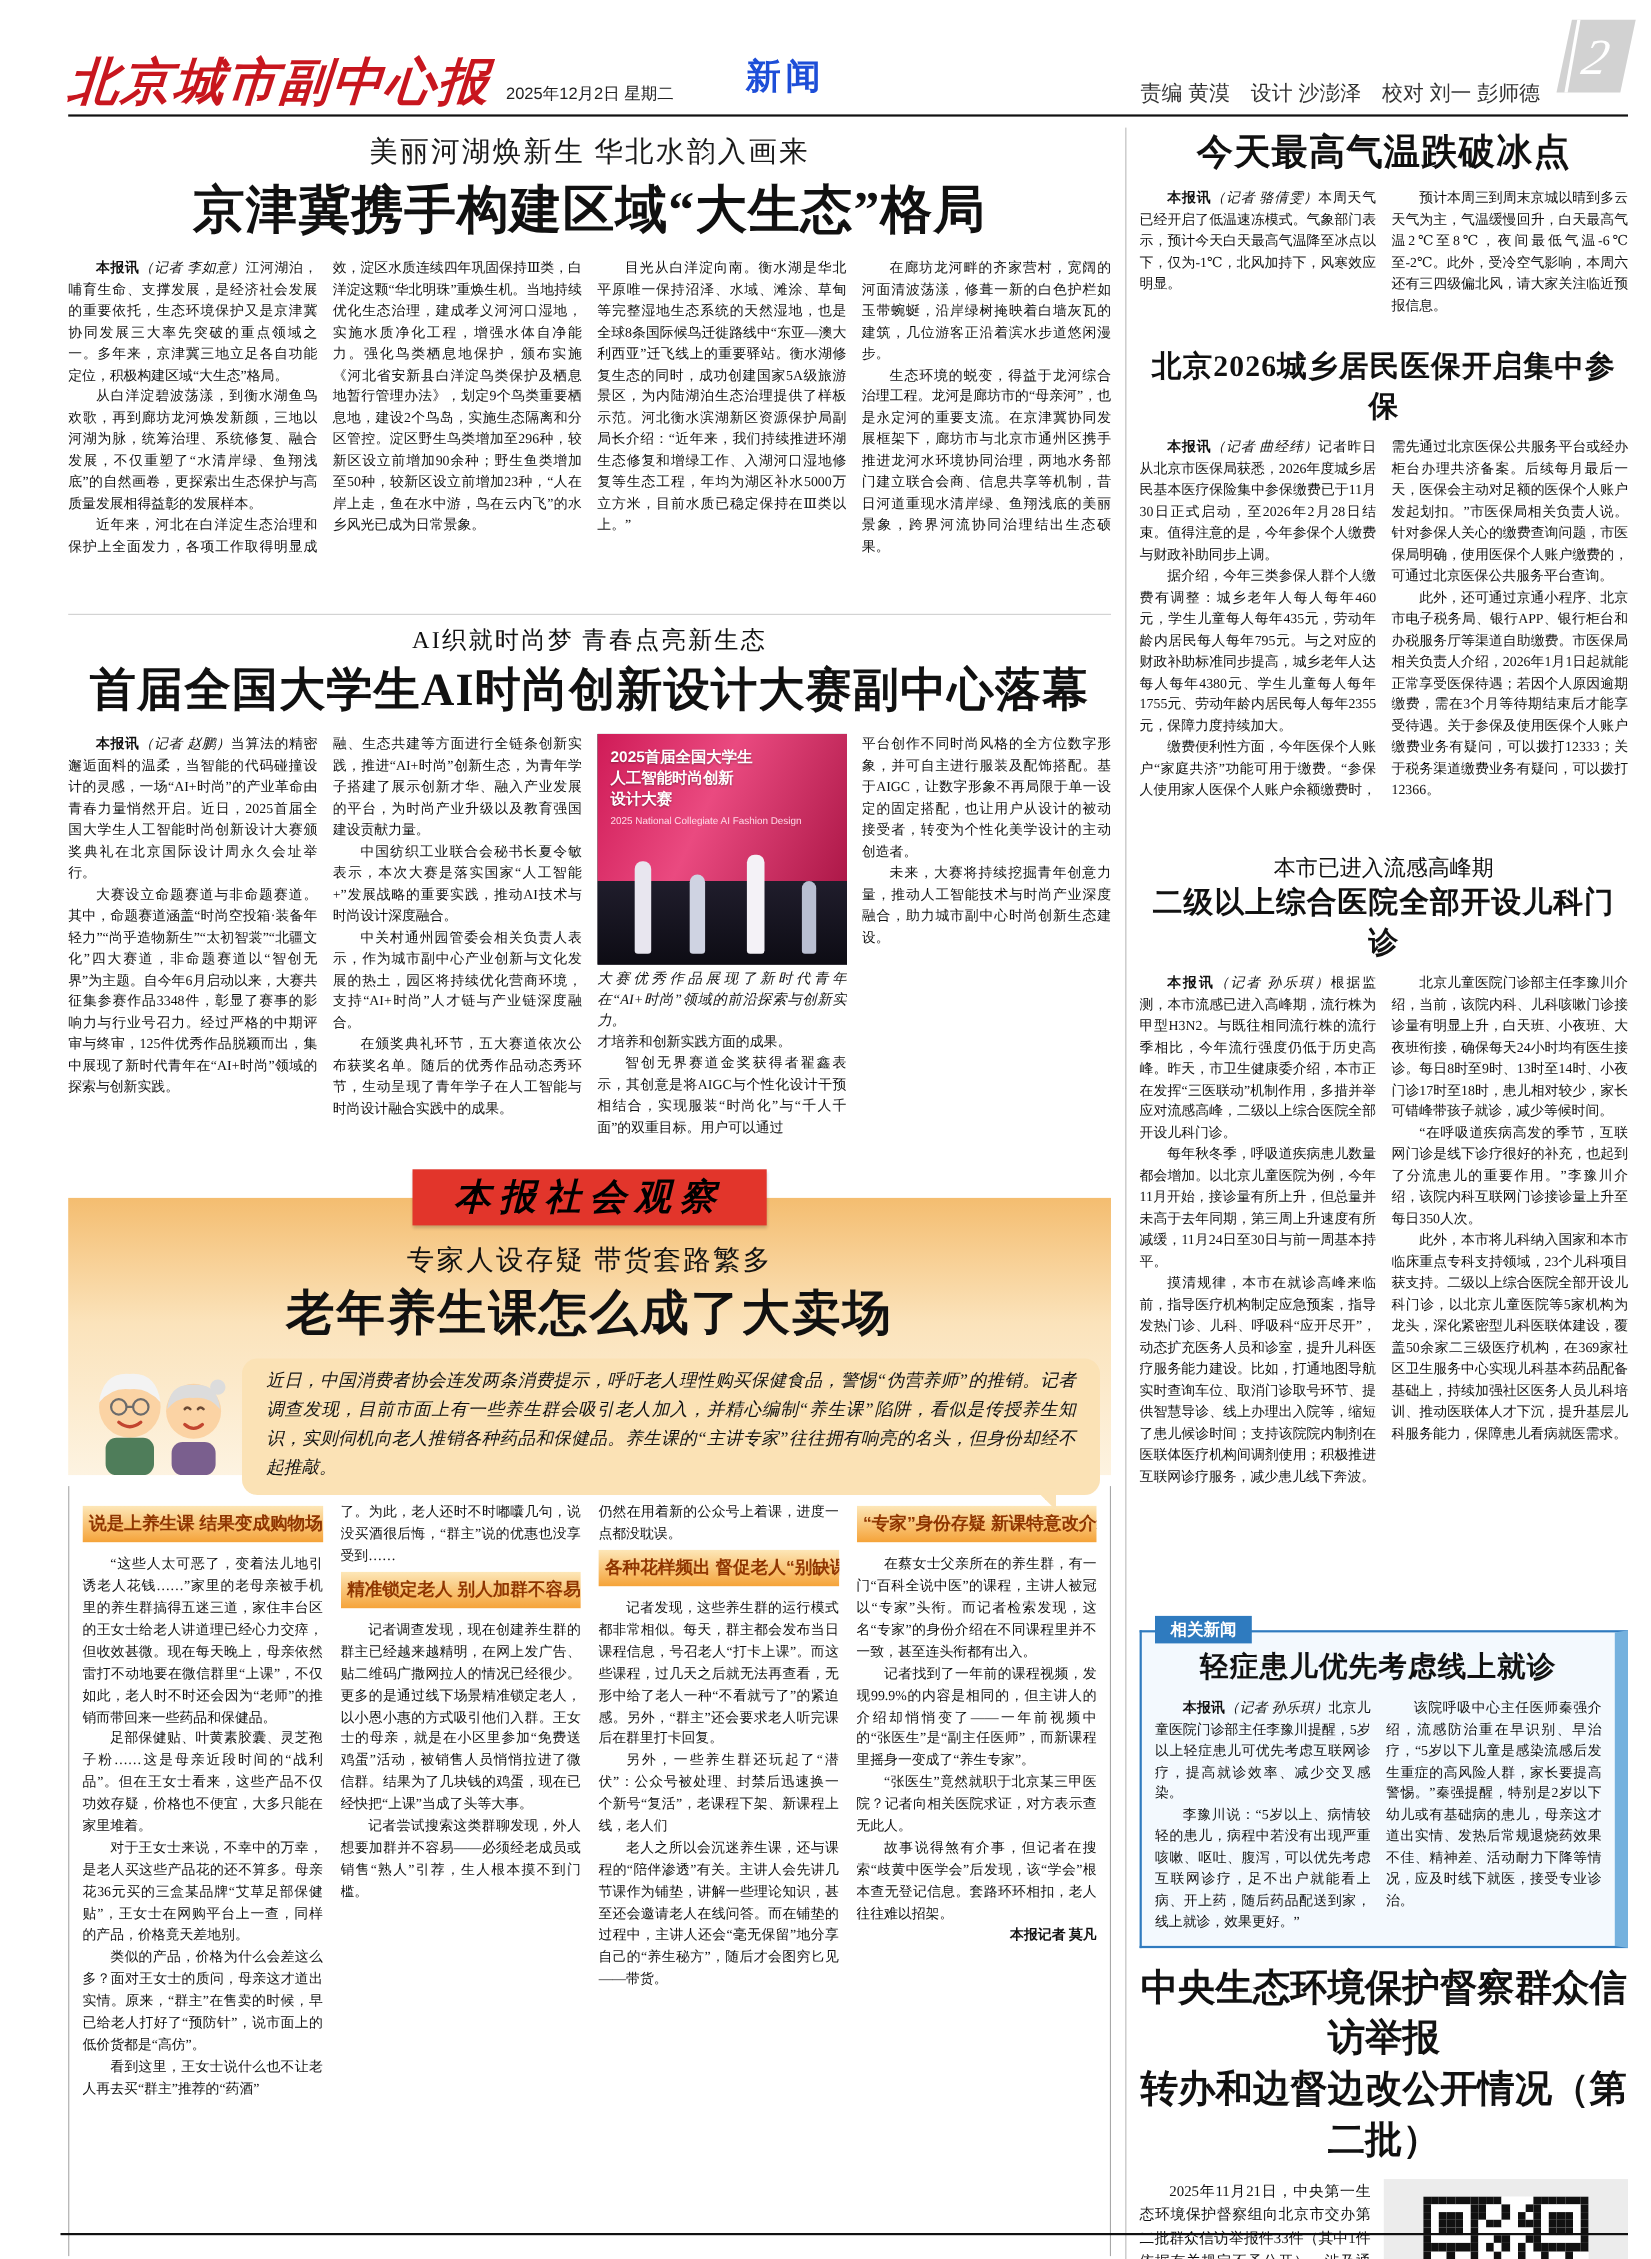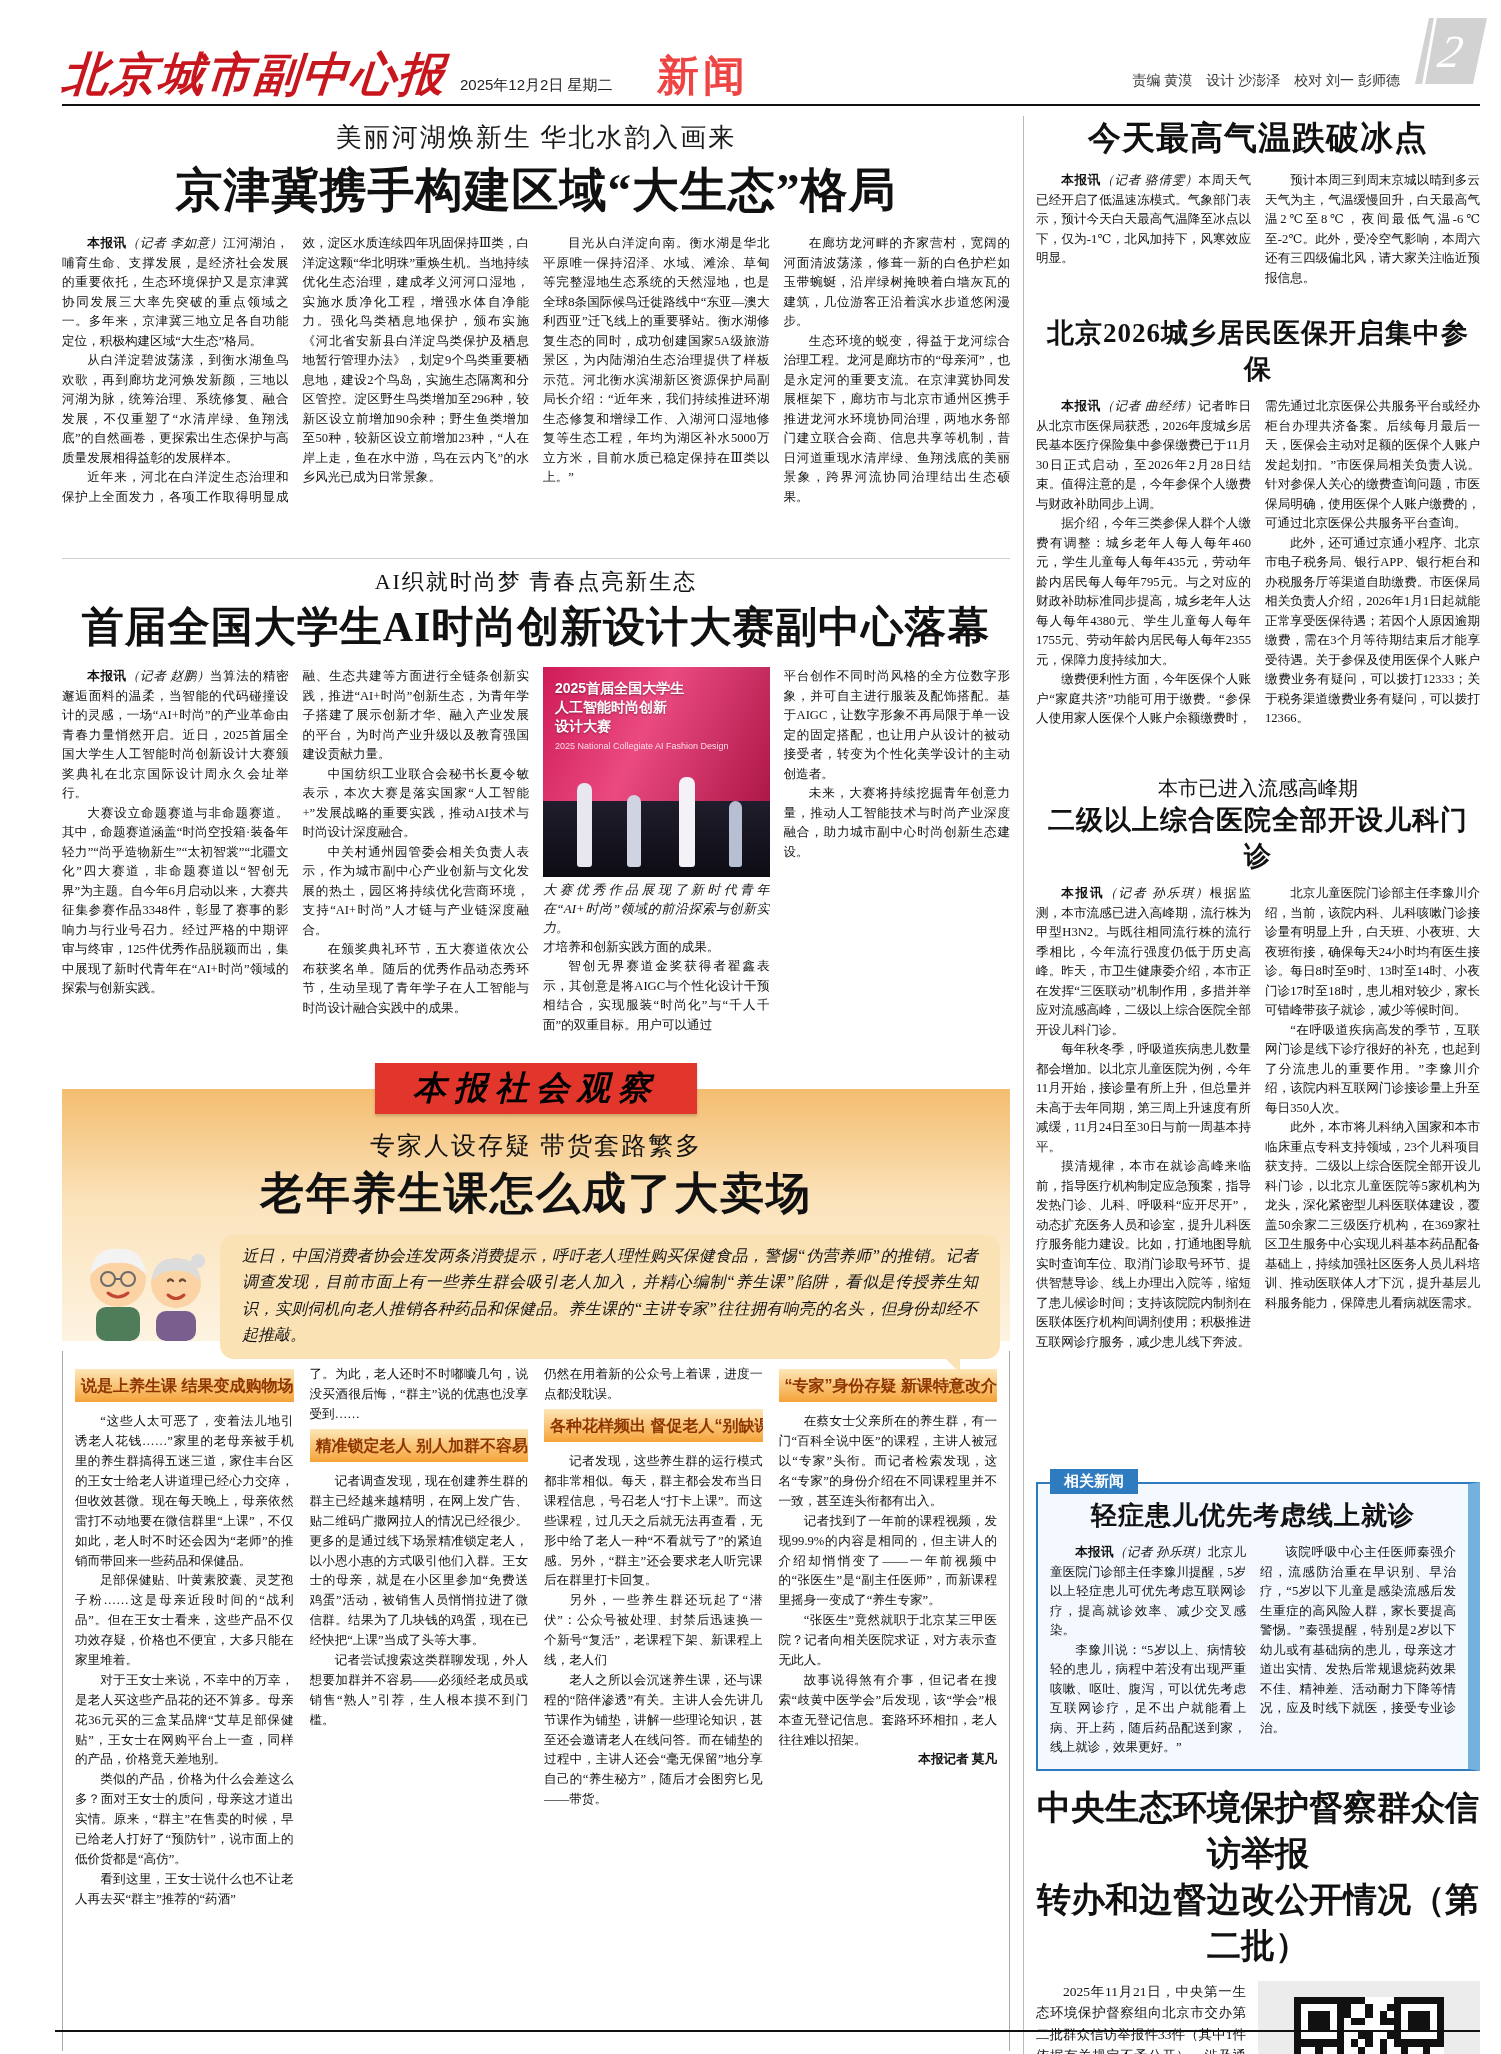--- a/index.html
+++ b/index.html
@@ -5,22 +5,22 @@
   html,body{margin:0;padding:0;background:#e9e9e9;}
   .page{width:1501px;height:2054px;background:#fff;box-sizing:border-box;
         padding:0 21px 0 62px;position:relative;overflow:hidden;
         font-family:"Liberation Serif","DejaVu Serif",serif;color:#111;}
   
   .hdr{position:relative;height:104px;border-bottom:2px solid #111;}
   .mast{position:absolute;left:0;top:44px;display:flex;align-items:baseline;gap:14px;}
   .mast-title{color:#c8161e;font-size:46px;font-weight:900;font-style:italic;letter-spacing:2px;
               font-family:"Liberation Serif",serif;transform:skewX(-4deg);}
   .mast-date{font-size:15px;font-weight:normal;color:#222;font-family:"Liberation Sans",sans-serif;}
-  .hdr-section{position:absolute;left:595px;top:48px;color:#ef4444;font-size:42px;font-weight:900;letter-spacing:4px;}
-  .hdr-credits{position:absolute;right:80px;top:72px;font-size:14px;color:#333;font-family:"Liberation Sans",sans-serif;}
+  .hdr-section{position:absolute;left:616px;top:48px;color:#1d4ed8;font-size:32px;font-weight:900;letter-spacing:4px;}
+  .hdr-credits{position:absolute;right:80px;top:72px;font-size:19px;color:#333;font-family:"Liberation Sans",sans-serif;}
   .pagenum{position:absolute;right:0;top:18px;width:58px;height:66px;background:#d2d2d2;
            transform:skewX(-12deg);display:flex;align-items:center;justify-content:center;}
   .pagenum span{color:#fff;font-size:46px;font-style:italic;font-family:"Liberation Serif",serif;}
   .pagenum:before{content:"";position:absolute;left:6px;top:0;bottom:0;width:3px;background:#fff;transform:skewX(2deg);}
   
   .content{display:flex;}
   .main{width:948px;flex:none;}
   .vrule{width:1px;background:#b9b9b9;margin:10px 12px 14px 13px;flex:none;}
   .sb{flex:1;min-width:0;}
   

